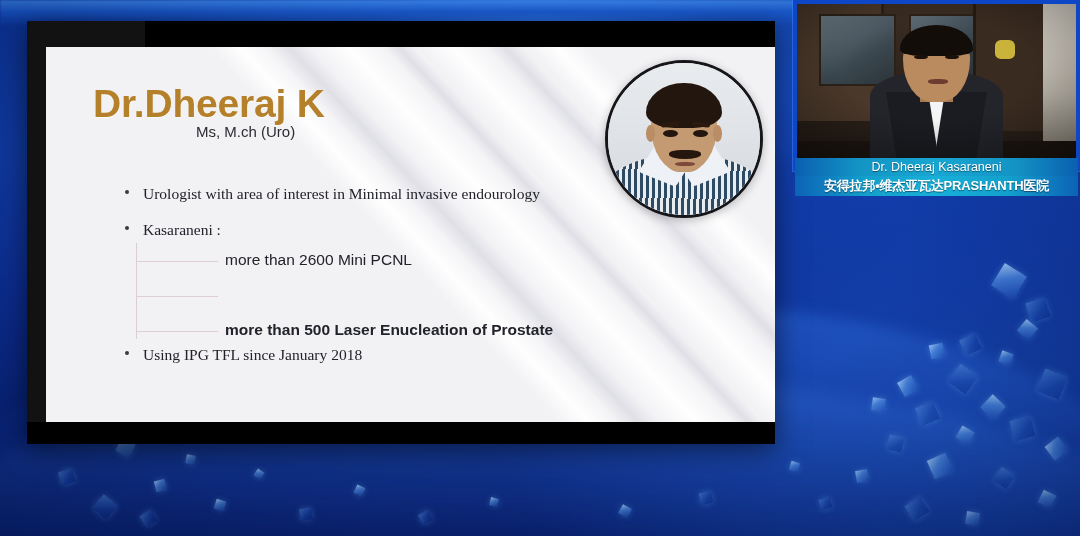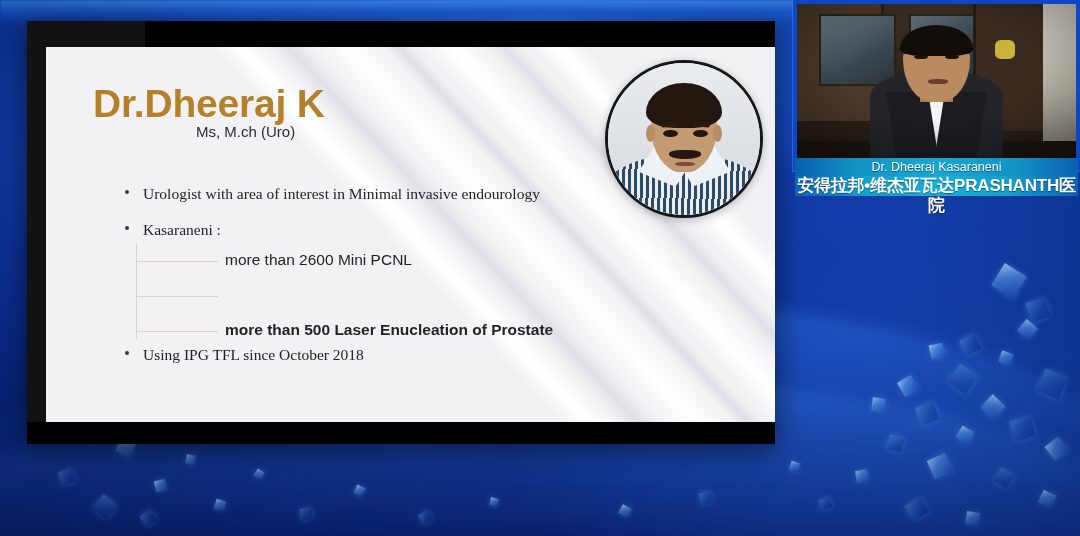--- a/index.html
+++ b/index.html
@@ -159,21 +159,21 @@
   #cam-caption{position:absolute;left:795px;top:158px;width:283px;}
   .cap-name{
     height:18px;line-height:18px;text-align:center;
     background:linear-gradient(90deg,#0a5fb0 0%,#1393c4 22%,#18a7d2 50%,#1393c4 78%,#0a5fb0 100%);
     color:#ffffff;font-size:12.5px;font-weight:normal;
     text-shadow:0 1px 1px rgba(0,0,0,.45);
   }
   .cap-org{
     height:20px;line-height:20px;text-align:center;
     background:linear-gradient(90deg,#0c63b6 0%,#13a0cc 25%,#17b0d8 50%,#13a0cc 75%,#0c63b6 100%);
-    color:#ffffff;font-size:17px;font-weight:bold;letter-spacing:-.2px;
+    color:#ffffff;font-size:13px;font-weight:bold;letter-spacing:-.2px;
     text-shadow:0 1px 1px rgba(0,0,0,.45);
   }
 </style>
 </head>
 <body>
 
 <div id="stage">
 
   <div class="bg-base"></div>
   <div class="bg-wave"></div>
@@ -315,21 +315,21 @@
         <div class="ribbon" style="left:648px;top:-150px;width:44px;height:640px;"></div>
       </div>
 
       <div class="slide-inner">
         <div class="slide-title">Dr.Dheeraj K</div>
         <div class="slide-subtitle">Ms, M.ch (Uro)</div>
 
         <ul class="bullets">
           <li>Urologist with area of interest in Minimal invasive endourology</li>
           <li>Kasaraneni :</li>
-          <li style="margin-top:104px;">Using IPG TFL since October 2018</li>
+          <li style="margin-top:104px;">Using IPG TFL since January 2018</li>
         </ul>
 
         <div class="subtree">
           <div class="vline"></div>
           <div class="hline h1"></div>
           <div class="hline h2"></div>
           <div class="hline h3"></div>
           <div class="sub s1">more than 2600 Mini PCNL</div>
           <div class="sub s3">more than 500 Laser Enucleation of Prostate</div>
         </div>

